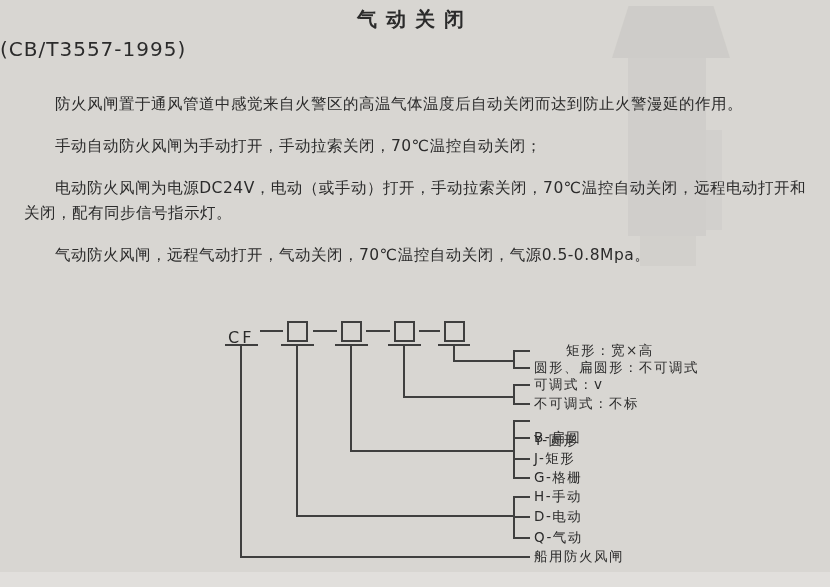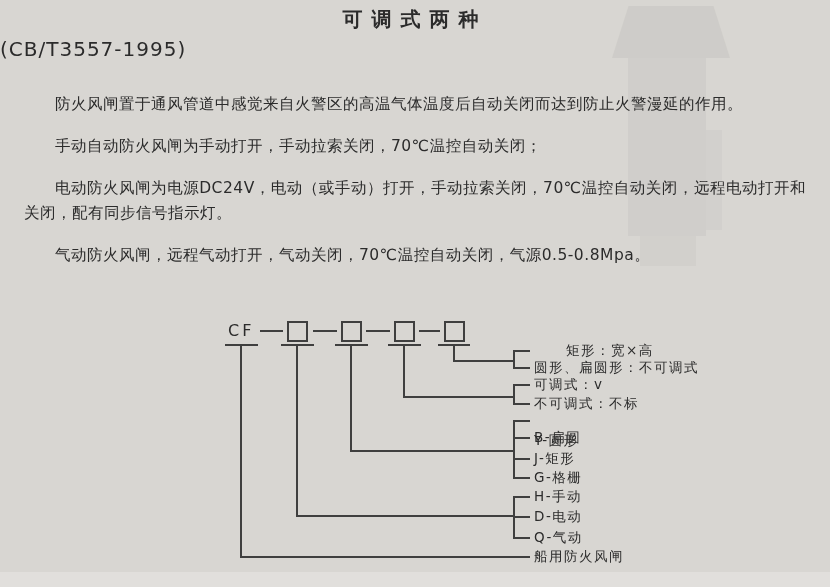--- a/index.html
+++ b/index.html
@@ -33,40 +33,40 @@
   }
   .body-text p{margin:17px;text-indent:2em;letter-spacing:.5px;}
 
   
   .ln{position:absolute;background:#3f3f3f;}
   .dbox{
     position:absolute;width:21px;height:21px;box-sizing:border-box;
     border:2px solid #3f3f3f;background:transparent;
   }
   .cf-prefix{
-    position:absolute;left:228px;top:321px;
+    position:absolute;left:228px;top:328px;
     font-size:16px;letter-spacing:3px;
   }
   .dlabel{
     position:absolute;left:534px;transform:translateY(-50%);
     font-size:13.5px;letter-spacing:1.5px;white-space:nowrap;
   }
 </style>
 </head>
 <body>
 
 <div class="page">
 
   <div class="artifact artifact-1"></div>
   <div class="artifact artifact-2"></div>
   <div class="artifact artifact-3"></div>
   <div class="artifact artifact-4"></div>
   <div class="artifact bottom-strip"></div>
 
-  <div class="doc-title">可调式两种</div>
+  <div class="doc-title">气动关闭</div>
   <div class="doc-subtitle">(CB/T3557-1995)</div>
 
   <div class="body-text">
     <p>防火风闸置于通风管道中感觉来自火警区的高温气体温度后自动关闭而达到防止火警漫延的作用。</p>
     <p>手动自动防火风闸为手动打开，手动拉索关闭，70℃温控自动关闭；</p>
     <p>电动防火风闸为电源DC24V，电动（或手动）打开，手动拉索关闭，70℃温控自动关闭，远程电动打开和关闭，配有同步信号指示灯。</p>
     <p>气动防火风闸，远程气动打开，气动关闭，70℃温控自动关闭，气源0.5-0.8Mpa。</p>
   </div>
 
   <div>

